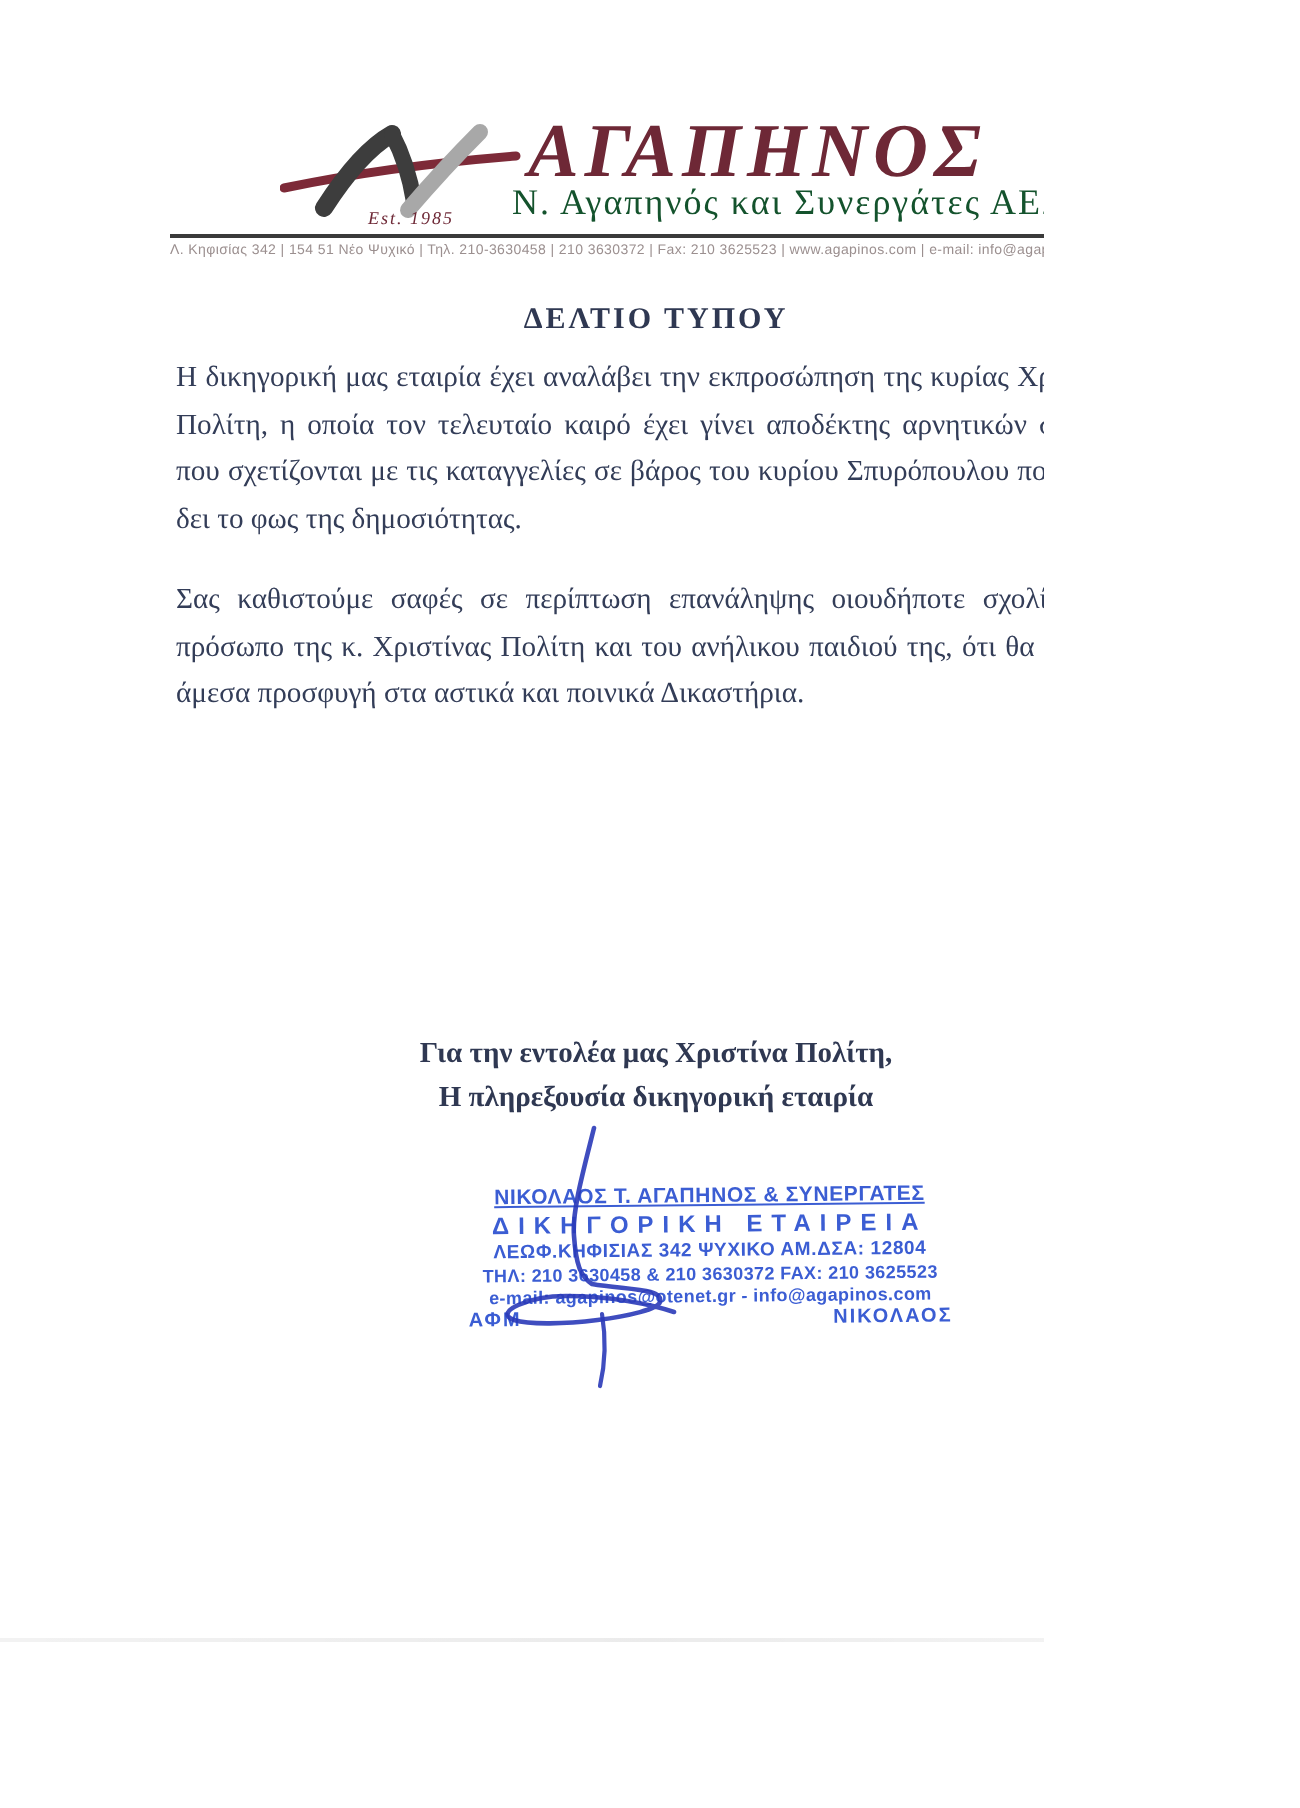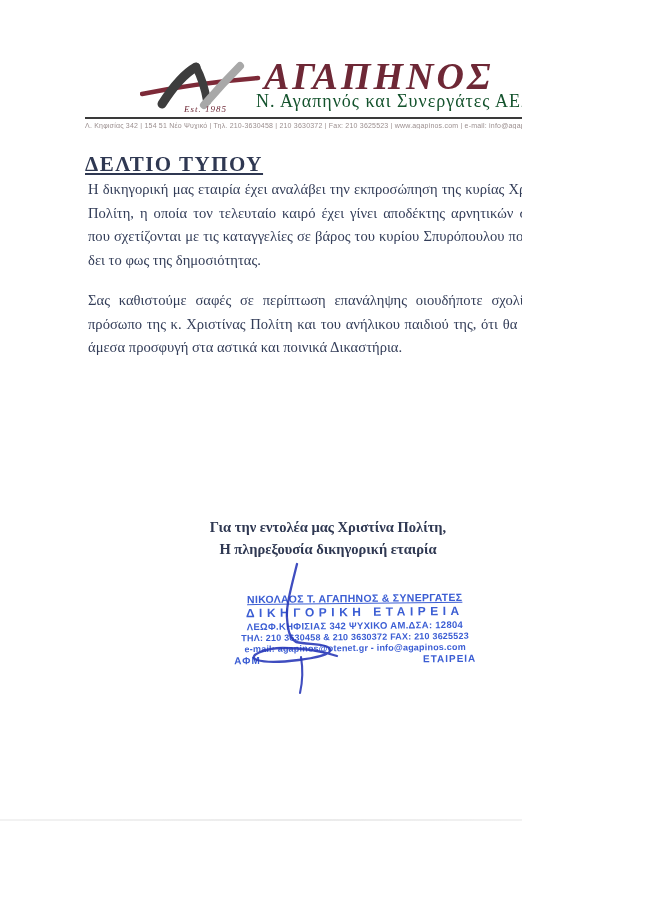--- a/index.html
+++ b/index.html
@@ -43,22 +43,22 @@
   }
   .contact-line{
     position:absolute;left:85px;top:122px;width:486px;
     font-family:"Liberation Sans", sans-serif;
     font-size:7px;color:#9b8f8f;letter-spacing:.2px;
     white-space:nowrap;overflow:hidden;
   }
   
   .doc-title{
     position:absolute;left:85px;top:152px;width:486px;
-    text-align:left;font-weight:700;font-size:21px;
-    letter-spacing:1.5px;color:#2f3852;text-decoration:underline;
+    text-align:center;font-weight:700;font-size:15px;
+    letter-spacing:1.5px;color:#2f3852;
   }
   .body-text{
     position:absolute;left:88px;top:178px;width:480px;
     font-size:14.6px;line-height:23.5px;color:var(--ink-color);
     text-align:justify;
   }
   .body-text p{margin:0 0 17px 0;}
   .closing-1{
     position:absolute;left:85px;top:503px;width:486px;
     text-align:center;font-weight:700;font-size:14.5px;color:#2f3852;margin-top:16px;
@@ -116,21 +116,21 @@
   <div class="closing-2">Η πληρεξουσία δικηγορική εταιρία</div>
 
   <div class="stamp">
     <div class="stamp-line1">ΝΙΚΟΛΑΟΣ Τ. ΑΓΑΠΗΝΟΣ &amp; ΣΥΝΕΡΓΑΤΕΣ</div>
     <div class="stamp-line2">ΔΙΚΗΓΟΡΙΚΗ ΕΤΑΙΡΕΙΑ</div>
     <div class="stamp-line3">ΛΕΩΦ.ΚΗΦΙΣΙΑΣ 342 ΨΥΧΙΚΟ ΑΜ.ΔΣΑ: 12804</div>
     <div class="stamp-line4">ΤΗΛ: 210 3630458 &amp; 210 3630372 FAX: 210 3625523</div>
     <div class="stamp-line5">e-mail: agapinos@otenet.gr - info@agapinos.com</div>
     <div class="stamp-line6">
       <span>ΑΦΜ</span>
-      <span>ΕΤΑΙΡΕΙΑ</span>
+      <span>ΝΙΚΟΛΑΟΣ</span>
     </div>
   </div>
 
   <svg class="signature-svg" viewBox="0 0 112 140" aria-hidden="true">
     <path d="M54 8 C 48 32 43 50 44 62 C 45 76 47 82 53 86
              C 70 89 89 88 87 95
              C 85 102 30 109 14 104
              C 3 100 22 92 40 92
              C 62 92 82 96 94 100" fill="none" stroke="var(--signature-color)" stroke-width="2.3" stroke-linecap="round" opacity="0.9"></path>
     <path d="M58 101 C 60 113 60 124 57 137" fill="none" stroke="var(--signature-color)" stroke-width="2.1" stroke-linecap="round" opacity="0.9"></path>

